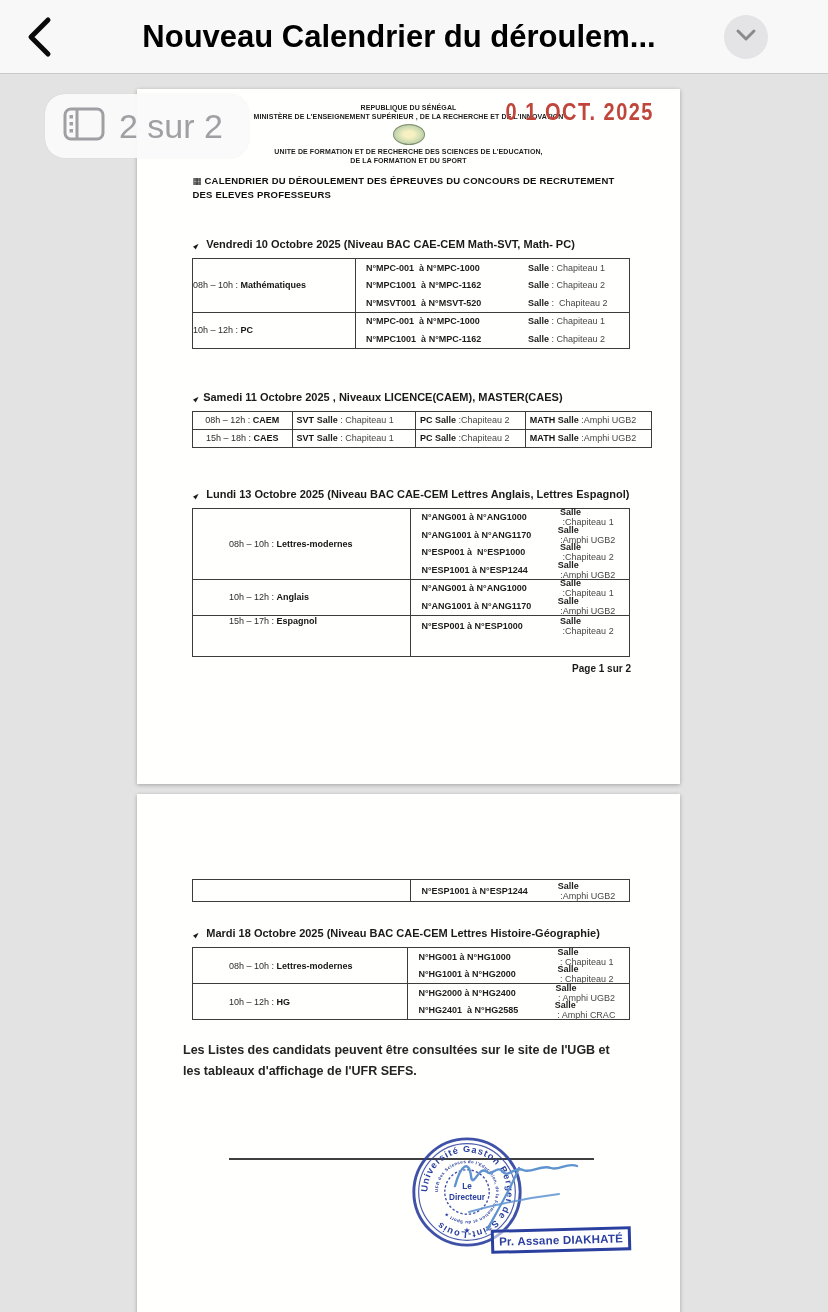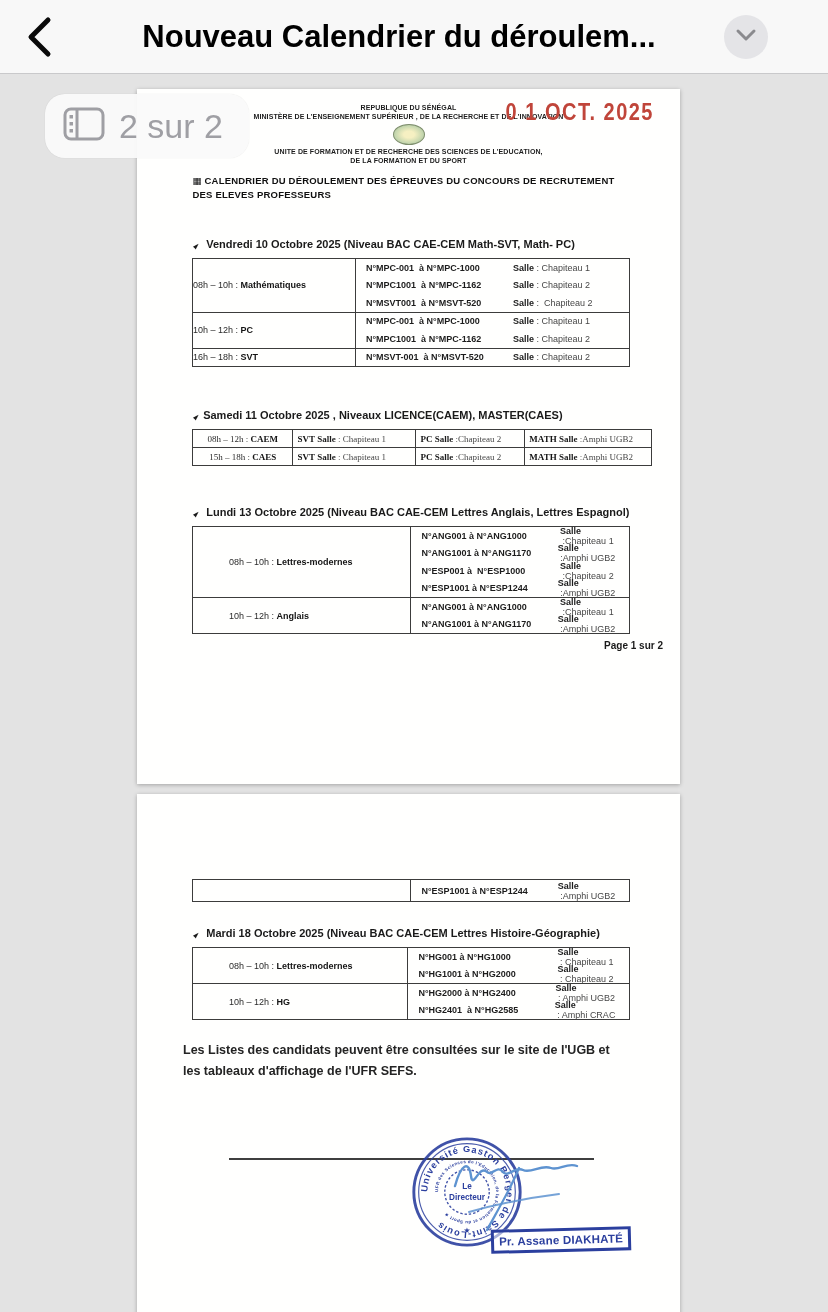--- a/index.html
+++ b/index.html
@@ -66,33 +66,33 @@
   }
   .sec-heading{margin-left:56px;font-size:11px;font-weight:700;color:#1a1a1a;}
   table.exam{margin:8px 0 0 55px;border-collapse:collapse;width:438px;font-size:9px;color:#222;}
   table.exam td{border:1px solid #3c3c3c;padding:0;}
   td.c-time{vertical-align:middle;padding-left:18px;}
   .t-vendredi td.c-time{width:162px;}
   .t-lundi td.c-time,.t-mardi td.c-time,.t-cont td.c-time{width:185px;padding-left:36px;}
   .time-txt{font-weight:400;color:#2b2b2b;}
   .subj{font-weight:700;color:#141414;}
   .line{display:flex;align-items:center;height:17.5px;padding-left:10px;}
-  .rng{width:147px;font-weight:700;color:#1c1c1c;white-space:pre;}
+  .rng{width:162px;font-weight:700;color:#1c1c1c;white-space:pre;}
   .t-lundi .rng,.t-mardi .rng,.t-cont .rng{width:150px;}
   .sal b{font-weight:700;color:#1c1c1c;}
   .sal span{color:#474747;white-space:pre;}
   td.tall-bottom{vertical-align:top;}
   td.tall-bottom .line{margin-top:2px;}
-  table.samedi{margin:8px 0 0 55px;border-collapse:collapse;width:460px;font-size:9px;font-family:Liberation Serif, serif;}
+  table.samedi{margin:8px 0 0 55px;border-collapse:collapse;width:460px;font-size:9px;}
   table.samedi td{border:1px solid #3c3c3c;height:17px;padding:0 4px;white-space:nowrap;}
   table.samedi td.s-time{width:98px;text-align:center;}
   table.samedi td.s-c1{width:122px;}
   table.samedi td.s-c2{width:106px;}
   table.samedi td.s-c3{width:122px;}
-  .page1-footer{width:494px;text-align:right;margin-top:6px;font-size:10px;font-weight:700;color:#1a1a1a;padding-left:32px;}
+  .page1-footer{width:494px;text-align:right;margin-top:6px;font-size:10px;font-weight:700;color:#1a1a1a;}
   .note{margin:20px 60px 0 46px;font-size:12.5px;font-weight:700;line-height:1.7;color:#242424;}
   
   .sig-line{position:absolute;left:92px;top:364px;width:365px;border-top:2px solid #3f3f3f;z-index:1;}
   .stamp-circle{position:absolute;left:272px;top:340px;z-index:2;}
   .sig-scribble{position:absolute;left:310px;top:352px;z-index:3;}
   .name-stamp{
     position:absolute;left:354px;top:434px;z-index:4;
     border:3px solid #2b3f9e;color:#2b3f9e;background:rgba(255,255,255,.55);
     font-size:11.5px;font-weight:700;padding:3px 5px;white-space:nowrap;
     transform:rotate(-1.5deg);letter-spacing:.2px;
@@ -181,29 +181,20 @@
           <div class="line">
                 <span class="rng">N°MPC-001  à N°MPC-1000</span>
                 <span class="sal"><b>Salle</b><span> : Chapiteau 1</span></span>
               </div>
           <div class="line">
                 <span class="rng">N°MPC1001  à N°MPC-1162</span>
                 <span class="sal"><b>Salle</b><span> : Chapiteau 2</span></span>
               </div>
         </td>
       </tr>
-      <tr>
-        <td class="c-time"><span class="time-txt">16h – 18h :</span> <span class="subj">SVT</span></td>
-        <td>
-          <div class="line">
-                <span class="rng">N°MSVT-001  à N°MSVT-520</span>
-                <span class="sal"><b>Salle</b><span> : Chapiteau 2</span></span>
-              </div>
-        </td>
-      </tr>
     </tbody>
       </table>
 
     <div class="sec-heading" style="margin-top:42px;">
       <span class="dart glyph">►</span><span>Samedi 11 Octobre 2025 , Niveaux LICENCE(CAEM), MASTER(CAES)</span>
     </div>
     <table class="samedi">
       <tbody>
           <tr>
         <td class="s-time"><span class="time-txt">08h – 12h :</span> <span class="subj">CAEM</span></td>
@@ -250,20 +241,29 @@
       <tr>
         <td class="c-time"><span class="time-txt">10h – 12h :</span> <span class="subj">Anglais</span></td>
         <td>
           <div class="line">
                 <span class="rng">N°ANG001 à N°ANG1000</span>
                 <span class="sal"><b>Salle</b><span> :Chapiteau 1</span></span>
               </div>
           <div class="line">
                 <span class="rng">N°ANG1001 à N°ANG1170</span>
                 <span class="sal"><b>Salle</b><span> :Amphi UGB2</span></span>
+              </div>
+        </td>
+      </tr>
+      <tr>
+        <td class="c-time tall-bottom" style="height:40px;"><span class="time-txt">15h – 17h :</span> <span class="subj">Espagnol</span></td>
+        <td class="tall-bottom">
+          <div class="line">
+                <span class="rng">N°ESP001 à N°ESP1000</span>
+                <span class="sal"><b>Salle</b><span> :Chapiteau 2</span></span>
               </div>
         </td>
       </tr>
     </tbody>
       </table>
 
     <div class="page1-footer">Page 1 sur 2</div>
   </div>
 
   <div class="page page-2">

